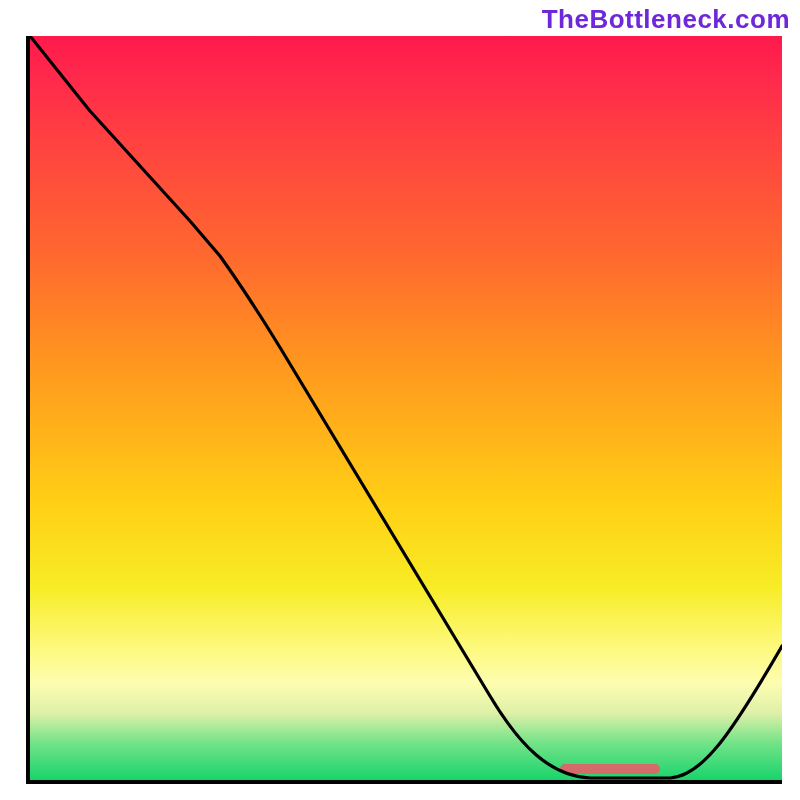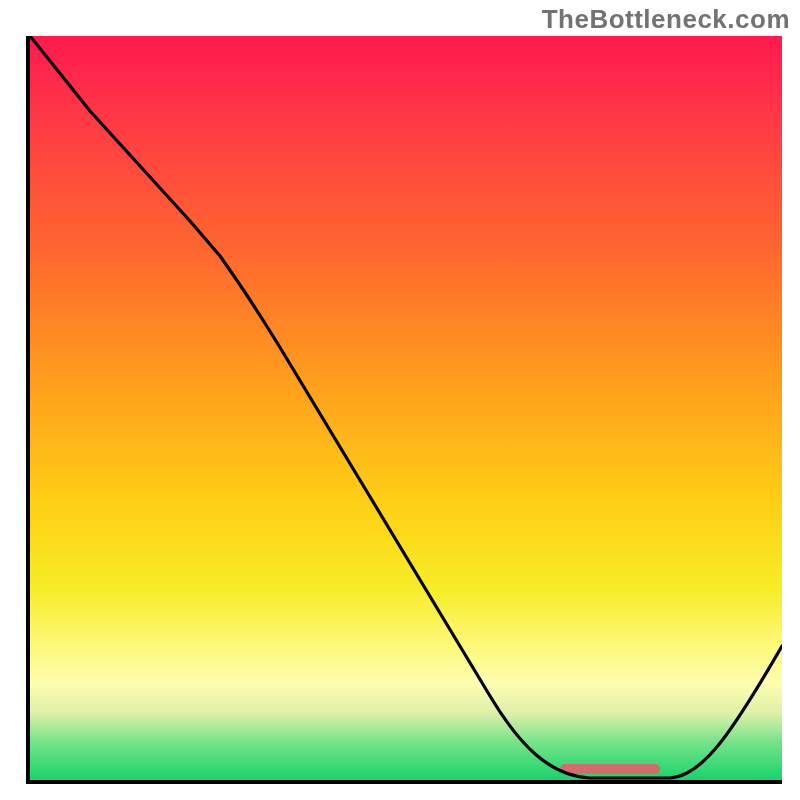--- a/index.html
+++ b/index.html
@@ -15,21 +15,21 @@
     position: relative;
     width: 800px;
     height: 800px;
   }
   .watermark {
     position: absolute;
     top: 4px;
     right: 10px;
     font-size: 26px;
     font-weight: bold;
-    color: #737373;
+    color: #6d28d9;
     letter-spacing: 0.5px;
     z-index: 50;
   }
   .plot-area {
     position: absolute;
     left: 30px;
     top: 36px;
     width: 752px;
     height: 744px;
     background: linear-gradient(to bottom,

